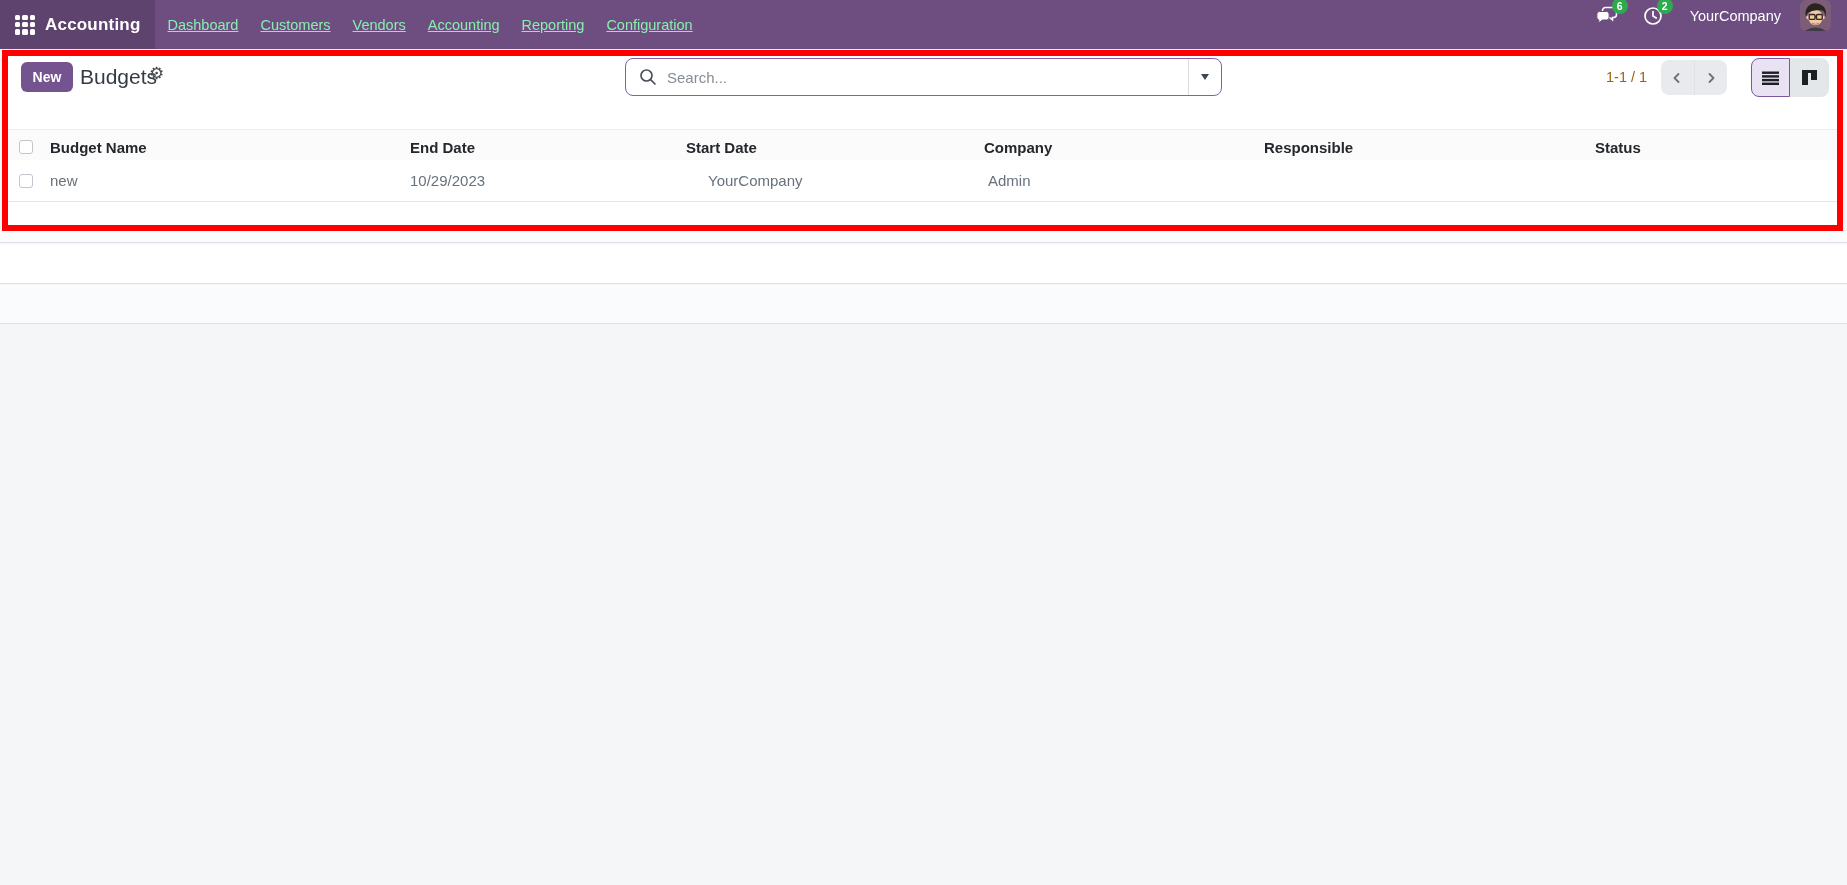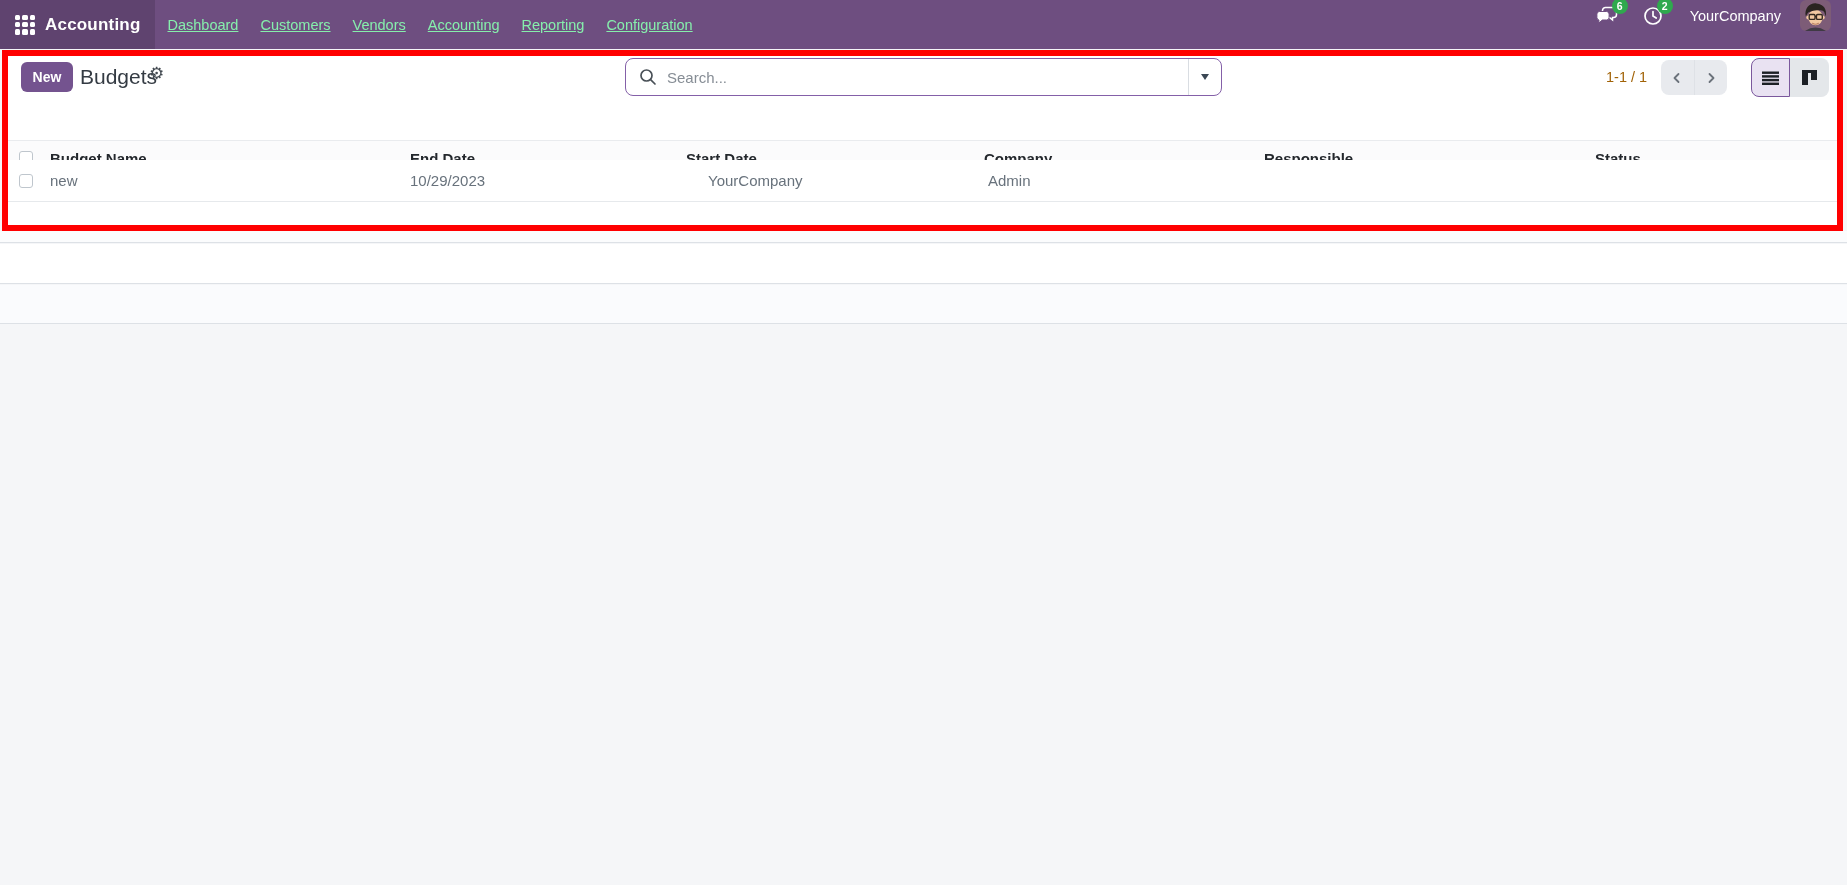--- a/index.html
+++ b/index.html
@@ -58,21 +58,21 @@
                    background:#e8eaee; border-radius:8px; display:flex; overflow:hidden; }
   .pager-btn { flex:1; display:flex; align-items:center; justify-content:center; cursor:pointer; }
   .pager-btn + .pager-btn { border-left:1px solid #dee1e6; }
 
   .view-switcher { position:absolute; left:1751px; top:58px; height:39px; display:flex; z-index:5; }
   .vs-btn { width:39px; display:flex; align-items:center; justify-content:center; cursor:pointer; }
   .vs-list { background:#e9e2f2; border:1px solid #7b589d; border-radius:8px 0 0 8px; }
   .vs-kanban { background:#e4e7ea; border:1px solid #e4e7ea; border-left:none; border-radius:0 8px 8px 0; }
 
   
-  .table-header { position:absolute; left:2px; top:140px; width:1841px; height:36px; z-index:5;
+  .table-header { position:absolute; left:2px; top:129px; width:1841px; height:36px; z-index:5;
                   background:#fbfbfc; border-top:1px solid #e9ebee; border-bottom:1px solid #d8dce0;
                   display:flex; align-items:stretch; font-weight:700; font-size:15px; color:#24282d; }
   .table-row { position:absolute; left:2px; top:160px; width:1841px; height:42px; z-index:5;
                background:#fff; border-bottom:1px solid #e6e9ec; display:flex; align-items:stretch;
                font-size:15px; color:#68727c; cursor:pointer; }
   .col { display:flex; align-items:center; }
   .col-check  { width:40px;  padding-left:17px; }
   .col-name   { width:358px; padding-left:8px; }
   .col-start  { width:298px; padding-left:10px; }
   .col-end    { width:276px; padding-left:10px; }

